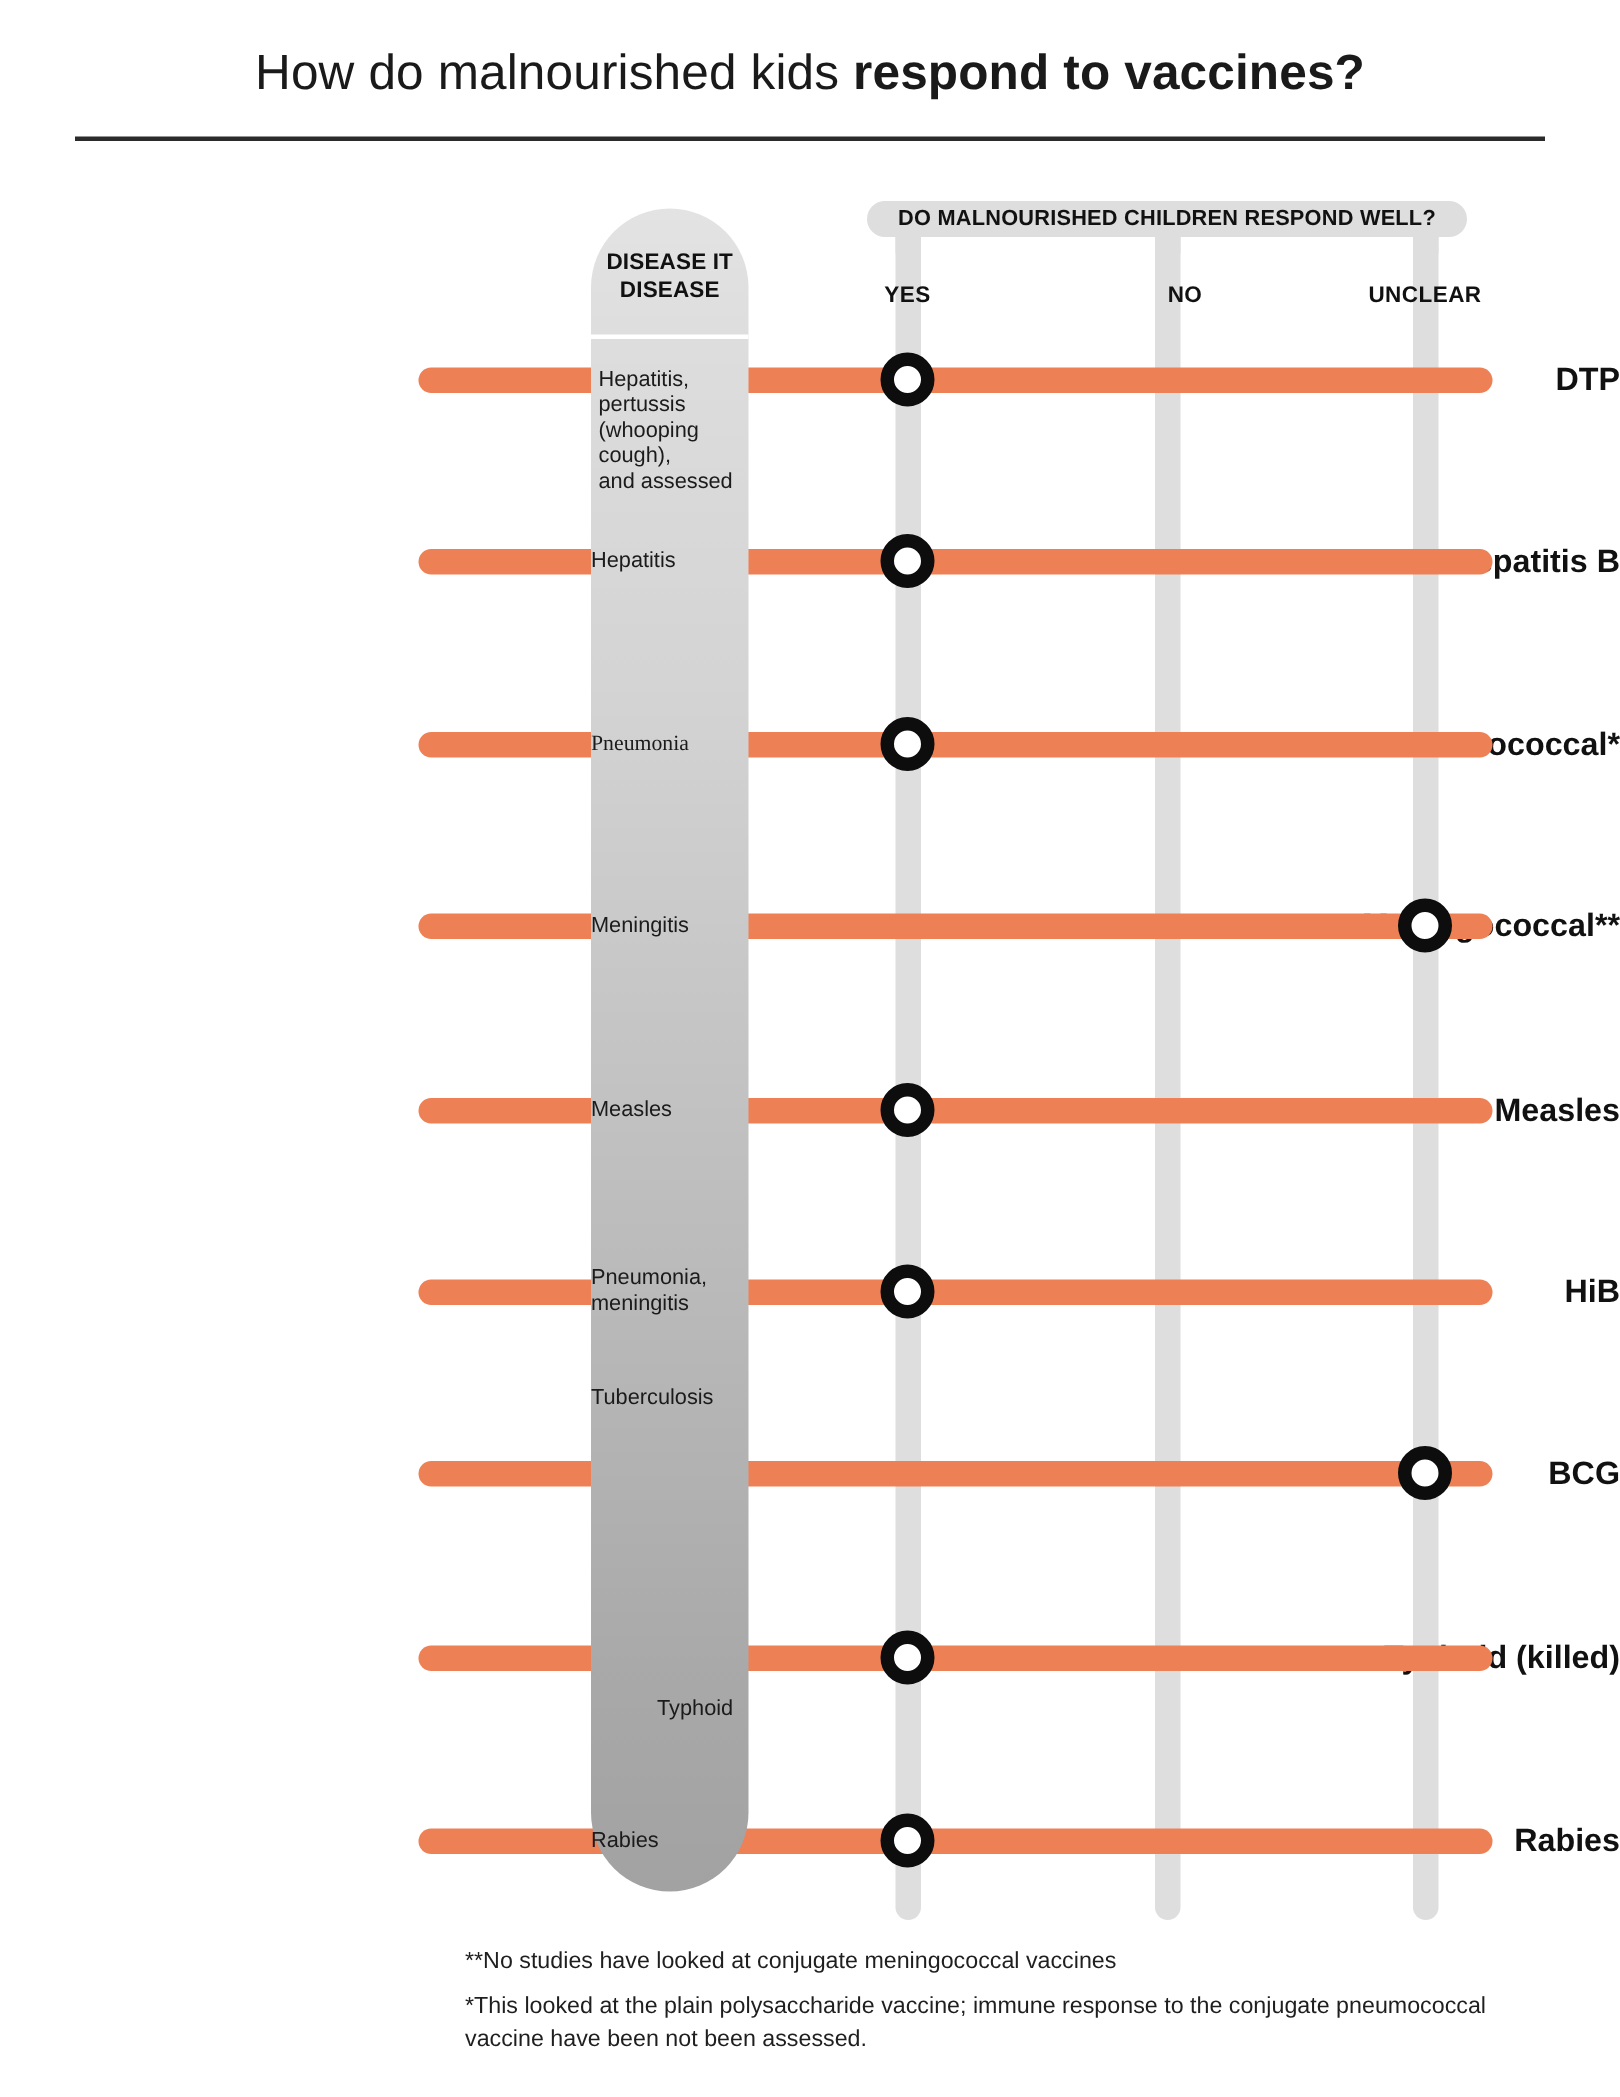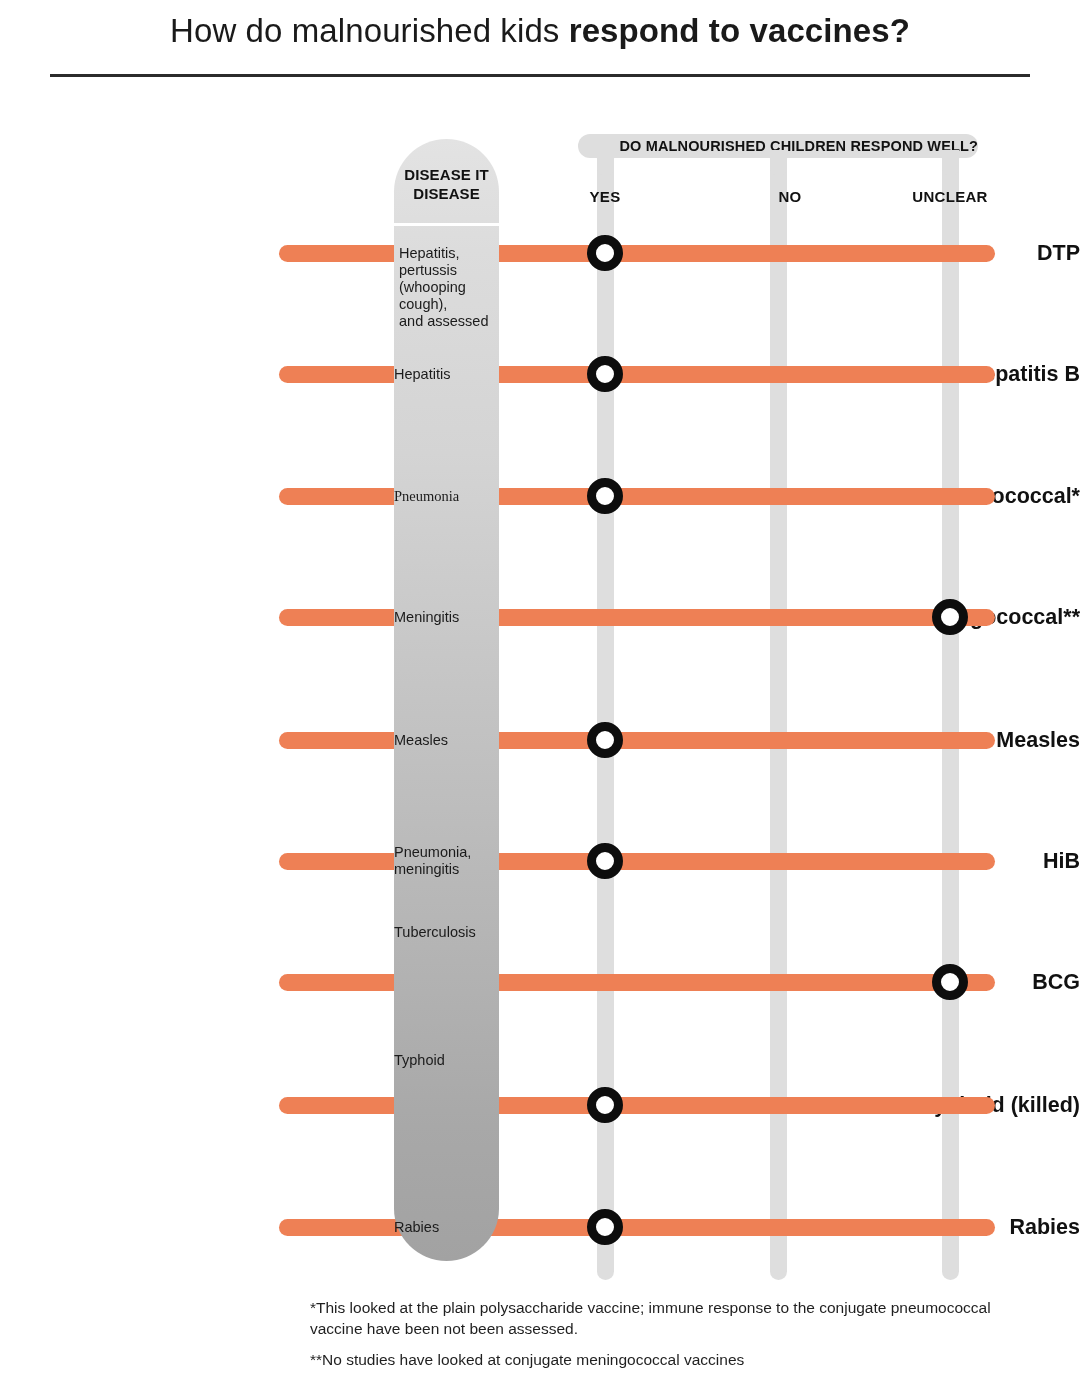--- a/index.html
+++ b/index.html
@@ -16,21 +16,21 @@
     width: 1080px;
     height: 1398px;
     background: #ffffff;
     overflow: hidden;
   }
 
   
   #title-block {
     position: absolute;
     left: 50px;
-    top: 12px;
+    top: 29px;
     width: 980px;
     height: 70px;
   }
   #title-text {
     position: absolute;
     left: 0;
     top: 0;
     width: 980px;
     text-align: center;
     font-size: 33px;
@@ -137,21 +137,21 @@
     background: #dedede;
     z-index: 2;
   }
   #resp-header-text {
     position: absolute;
     left: 0;
     top: 0;
     width: 400px;
     height: 24px;
     line-height: 24px;
-    text-align: right;
+    text-align: center;
     font-size: 14.5px;
     font-weight: 700;
     color: #111111;
     letter-spacing: 0.15px;
     white-space: nowrap;
   }
   .resp-stub {
     position: absolute;
     top: 150px;
     width: 17px;
@@ -259,21 +259,21 @@
     <div class="disease-cell" style="top:593px;">
       <span>Measles</span>
     </div>
     <div class="disease-cell" style="top:705px;">
       <span>Pneumonia,</span><br>
       <span>meningitis</span>
     </div>
     <div class="disease-cell" style="top:785px;">
       <span>Tuberculosis</span>
     </div>
-    <div class="disease-cell" style="top:913px;">
+    <div class="disease-cell" style="top:992px;padding-left:44px;">
       <span>Typhoid</span>
     </div>
     <div class="disease-cell" style="top:1080px;">
       <span>Rabies</span>
     </div>
   </div>
 
   <div id="resp-header-pill">
     <div id="resp-header-text">DO MALNOURISHED CHILDREN RESPOND WELL?</div>
   </div>
@@ -289,17 +289,17 @@
   <div class="marker" style="left:587px;  top:356px;"></div>
   <div class="marker" style="left:587px;  top:478px;"></div>
   <div class="marker" style="left:932px;  top:599px;"></div>
   <div class="marker" style="left:587px;  top:722px;"></div>
   <div class="marker" style="left:587px;  top:843px;"></div>
   <div class="marker" style="left:932px;  top:964px;"></div>
   <div class="marker" style="left:587px;  top:1087px;"></div>
   <div class="marker" style="left:587px;  top:1209px;"></div>
 
   <div id="footnotes">
+    <div class="footnote">**No studies have looked at conjugate meningococcal vaccines</div>
     <div class="footnote">*This looked at the plain polysaccharide vaccine; immune response to the conjugate pneumococcal vaccine have been not been assessed.</div>
-    <div class="footnote">**No studies have looked at conjugate meningococcal vaccines</div>
   </div>
 
 </div>
 
 </body></html>

